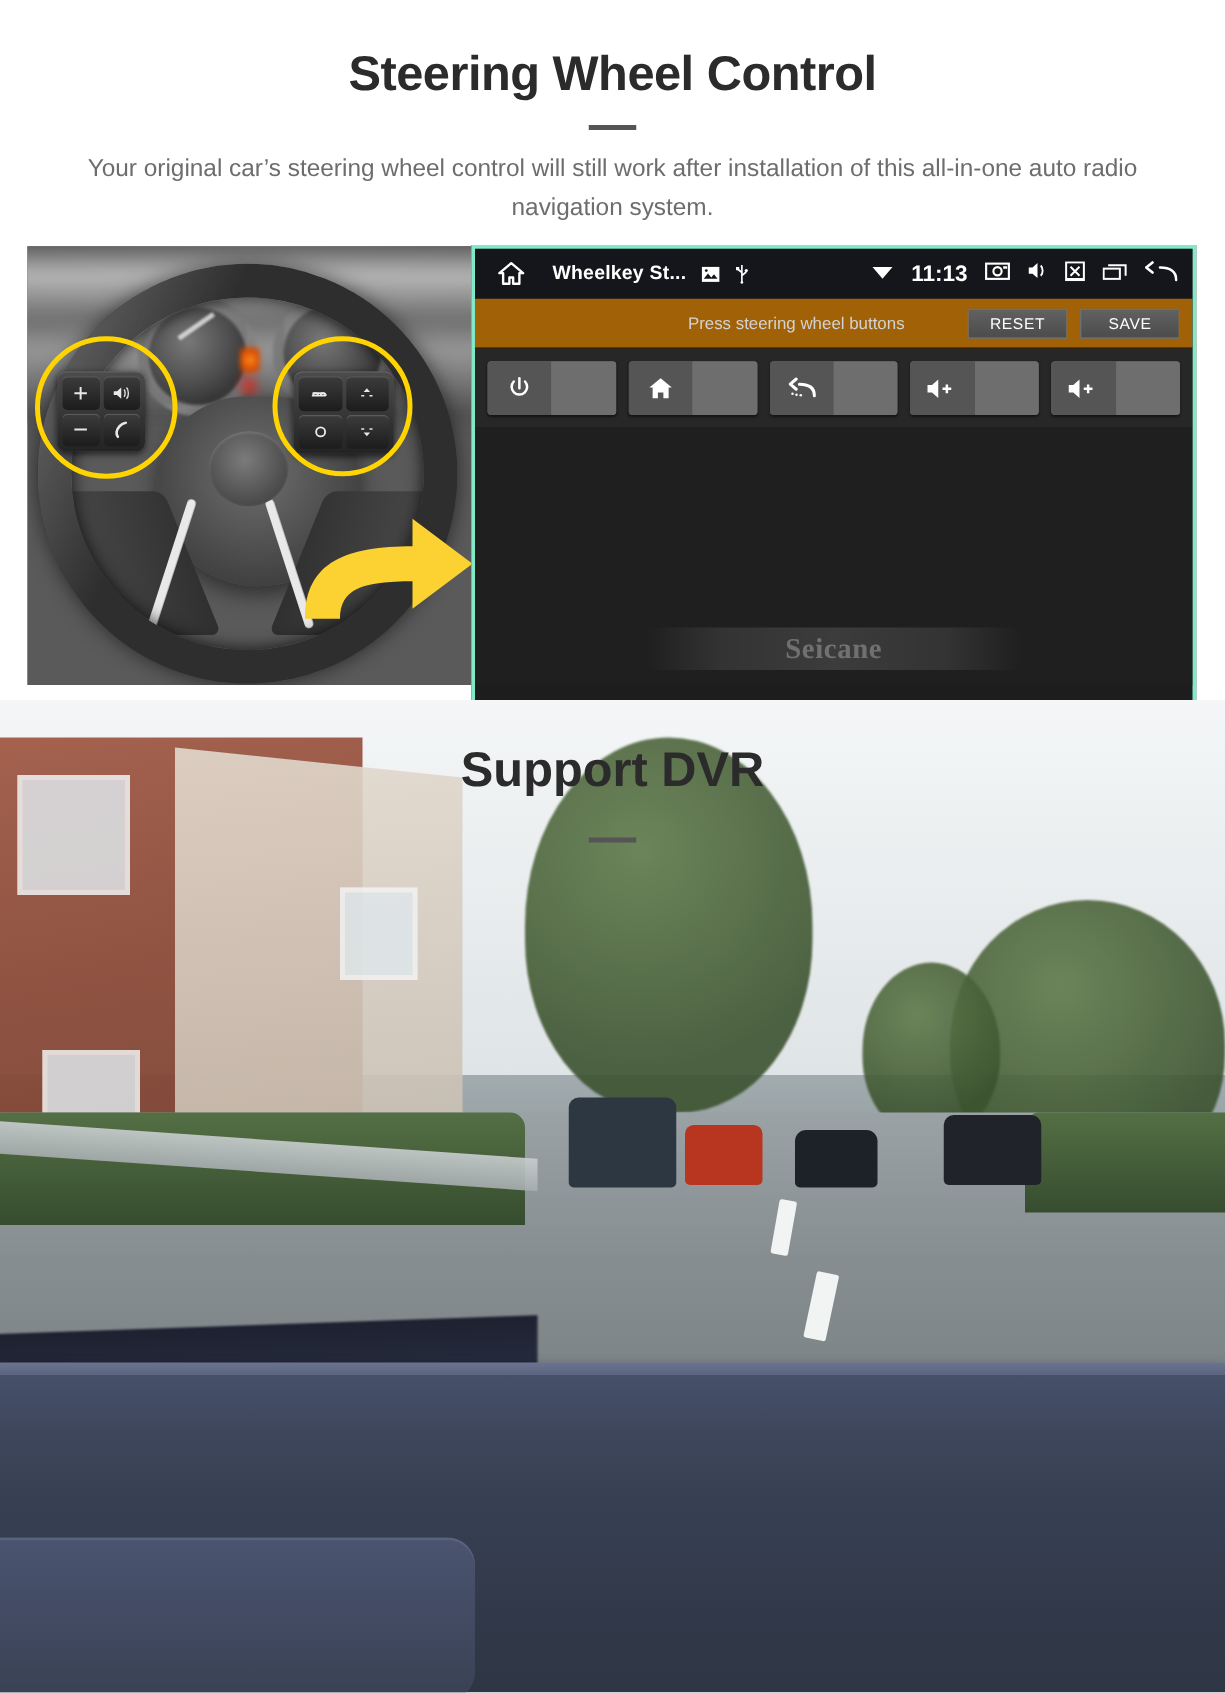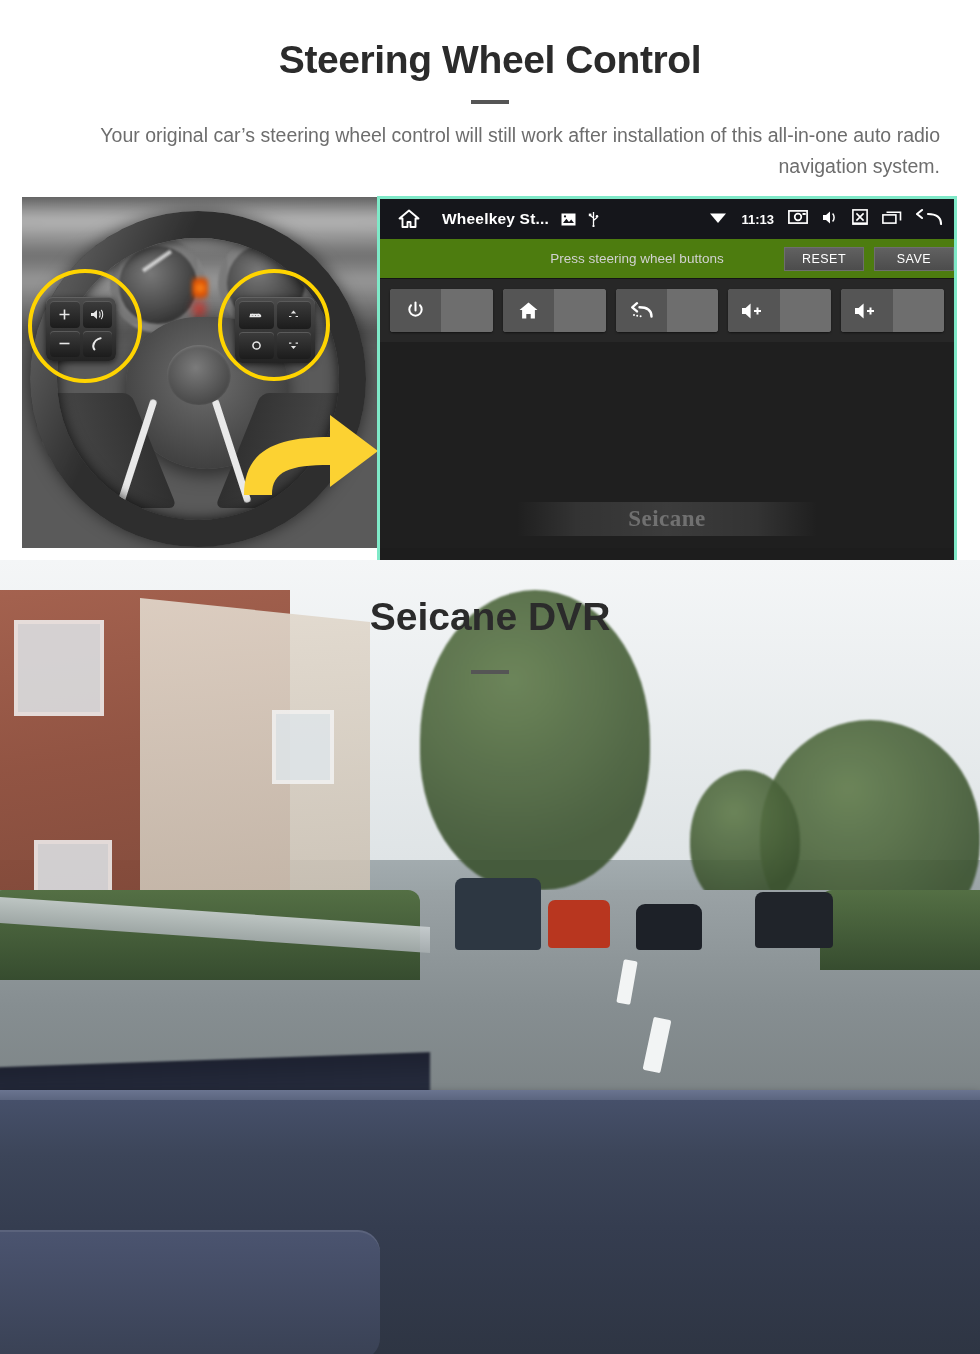--- a/index.html
+++ b/index.html
@@ -21,21 +21,21 @@
     letter-spacing: -0.4px;
   }
   .rule {
     position: absolute; width: 38px; height: 4px; background: #555;
     left: 471px;
   }
   .s1-rule { top: 100px; }
 
   .s1-sub {
     position: absolute; left: 40px; top: 120px; width: 900px;
-    text-align: right; font-size: 19.5px; color: #6d6d6d; line-height: 31px;
+    text-align: center; font-size: 19.5px; color: #6d6d6d; line-height: 31px;
   }
 
   
   .sw-photo {
     position: absolute; left: 22px; top: 197px; width: 356px; height: 351px;
     overflow: hidden;
     background:
       radial-gradient(ellipse 300px 120px at 50% -10%, #cfcfcf 0%, #8f8f8f 45%, #5a5a5a 100%),
       #6d6d6d;
   }
@@ -158,25 +158,25 @@
   }
   .statusbar {
     position: relative; height: 40px; background: #15161b;
     display: flex; align-items: center; padding: 0 12px; color: #fff;
   }
   .sb-home { width: 34px; display: flex; justify-content: center; }
   .sb-title { font-size: 15.5px; font-weight: bold; margin-left: 16px; letter-spacing: .2px; }
   .sb-ico { margin-left: 12px; display: flex; align-items: center; }
   .sb-spacer { flex: 1; }
   .sb-right { display: flex; align-items: center; gap: 14px; }
-  .sb-time { font-size: 13px; font-weight: bold; }
+  .sb-time { font-size: 18px; font-weight: bold; }
 
   .cmdbar {
-    position: relative; height: 40px; background: #4d7c0f;
-    display: flex; align-items: center; padding: 0 0;
+    position: relative; height: 40px; background: #a16207;
+    display: flex; align-items: center; padding: 0 10px;
     border-bottom: 1px solid #141414;
   }
   .cmd-hint { flex: 1; text-align: center; color: #d2d2d2; font-size: 13.5px; padding-left: 120px; }
   .btn {
     min-width: 80px; height: 24px; margin-left: 10px;
     background: linear-gradient(180deg,#616161,#4c4c4c);
     border: 1px solid #6e6e6e;
     color: #fff; font-size: 12.5px; font-weight: normal;
     display: flex; align-items: center; justify-content: center;
     letter-spacing: .5px;
@@ -528,17 +528,17 @@
       <div class="carC" style="left:636px; top:344px; width:66px; height:46px;"></div>
       <div class="carD" style="left:755px; top:332px; width:78px; height:56px;"></div>
       <div class="lanemark" style="left:620px; top:400px; width:14px; height:44px; transform:rotate(10deg);"></div>
       <div class="lanemark" style="left:648px; top:458px; width:18px; height:54px; transform:rotate(12deg);"></div>
       <div class="hood-left"></div>
       <div class="dash-edge"></div>
       <div class="dash"></div>
       <div class="dash-pad"></div>
     </div>
 
-    <h2 class="s2-title">Seicane DVR</h2>
+    <h2 class="s2-title">Support DVR</h2>
     <div class="rule s2-rule"></div>
 
   </section>
 </div>
 
 </body></html>

